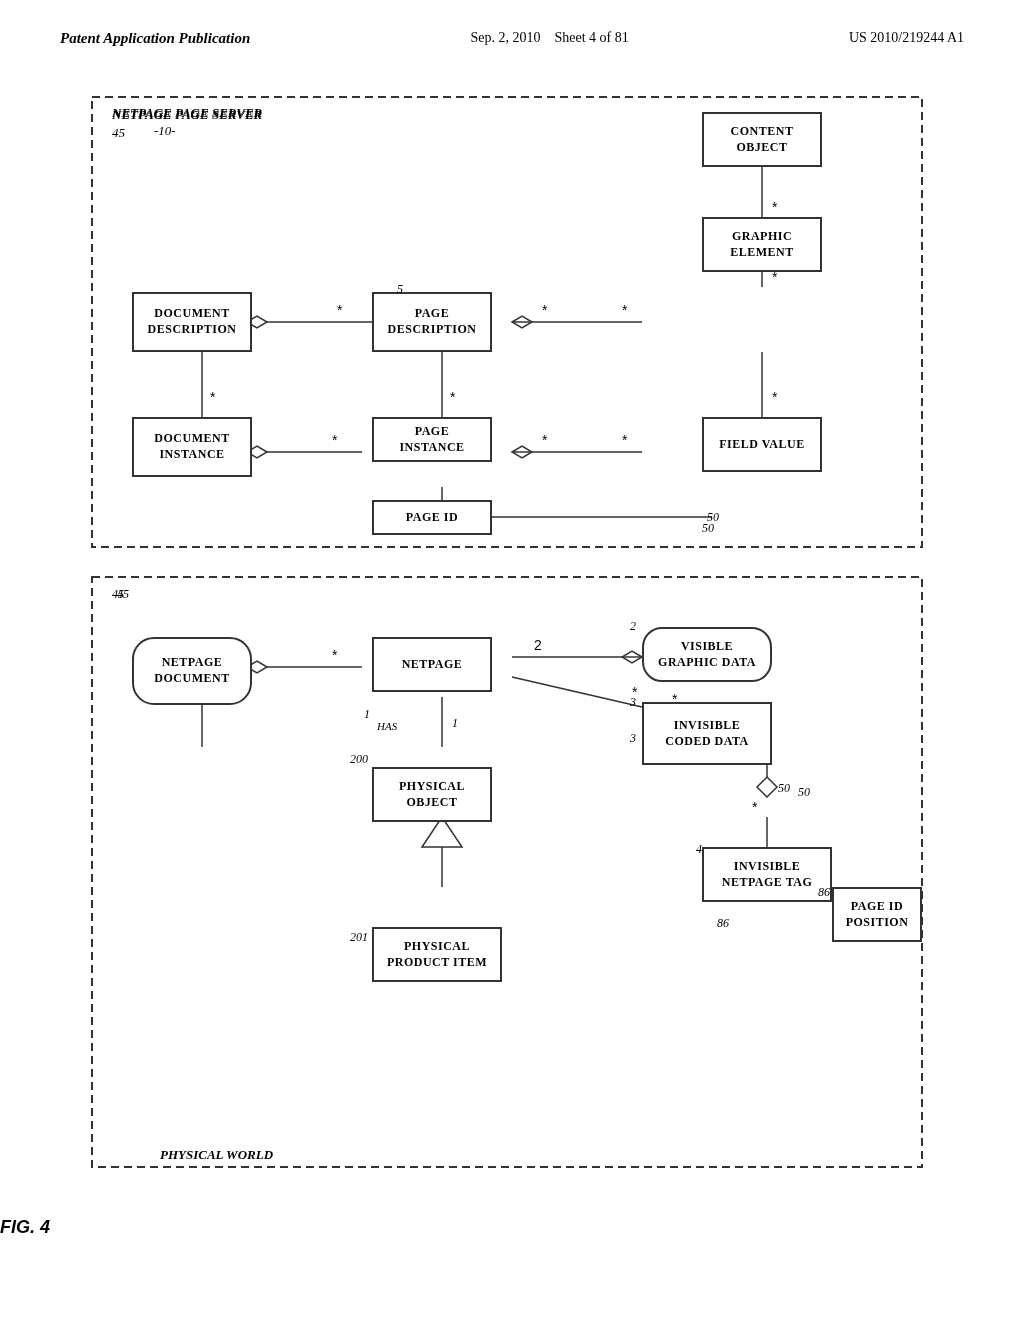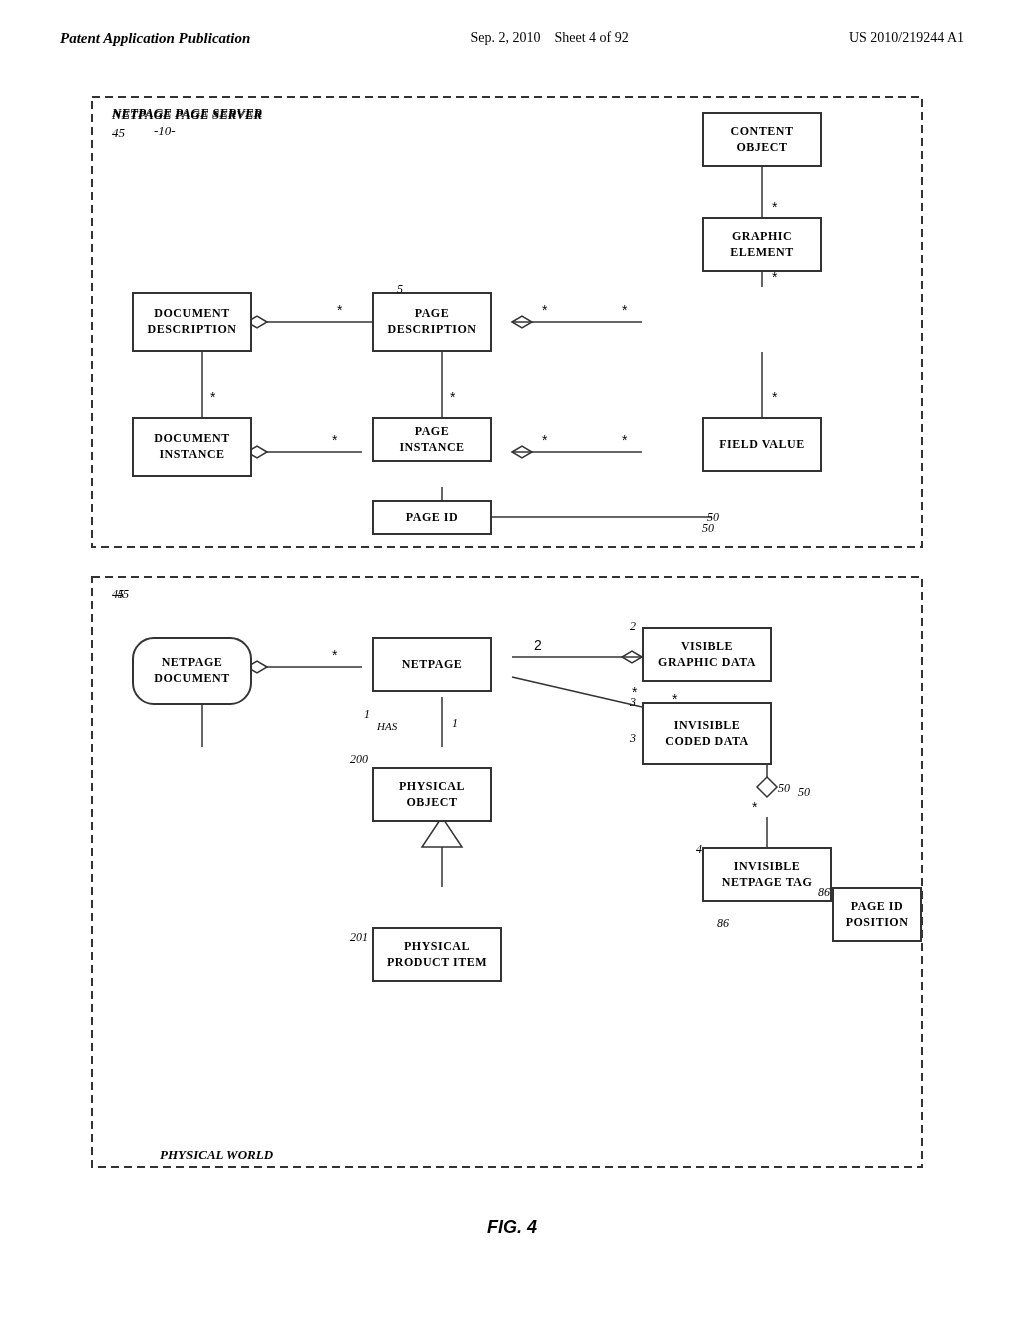--- a/index.html
+++ b/index.html
@@ -68,35 +68,35 @@
     
     .svg-overlay {
       position: absolute;
       top: 0; left: 0;
       width: 100%;
       height: 100%;
       pointer-events: none;
     }
 
     .fig-caption {
-      text-align: center;
+      text-align: left;
       font-size: 18px;
       font-style: italic;
       font-weight: bold;
       font-family: Arial, sans-serif;
     }
   </style>
 </head>
 <body>
 
 <div class="header">
   <div class="header-left">Patent Application Publication</div>
   <div class="header-center">
     <span>Sep. 2, 2010</span>&nbsp;&nbsp;&nbsp;
-    <span>Sheet 4 of 92</span>
+    <span>Sheet 4 of 81</span>
   </div>
   <div class="header-right">US 2010/219244 A1</div>
 </div>
 
 <div class="diagram-area">
 
   <svg class="svg-overlay">
 
     <rect x="10" y="10" width="830" height="450" fill="none" stroke="#333" stroke-width="2" stroke-dasharray="8,5"></rect>
 
@@ -221,21 +221,21 @@
   <div class="label" style="left:315px; top:195px; font-style:italic;">5</div>
 
   <div class="label" style="left:30px; top:1060px; font-weight:bold; font-size:13px;margin-left:48px;">PHYSICAL WORLD</div>
   <div class="label" style="left:30px; top:500px; font-style:italic;">45</div>
 
   <div class="uml-box" style="left:50px; top:550px; width:120px; height:68px;border-radius:22px;">NETPAGE
 DOCUMENT</div>
 
   <div class="uml-box" style="left:290px; top:550px; width:120px; height:55px;">NETPAGE</div>
 
-  <div class="uml-box" style="left:560px; top:540px; width:130px; height:55px;">VISIBLE
+  <div class="uml-box" style="left:560px; top:540px; width:130px; height:55px;border-radius:20px;">VISIBLE
 GRAPHIC DATA</div>
 
   <div class="uml-box" style="left:560px; top:615px; width:130px; height:63px;">INVISIBLE
 CODED DATA</div>
 
   <div class="uml-box" style="left:290px; top:680px; width:120px; height:55px;">PHYSICAL
 OBJECT</div>
 
   <div class="uml-box" style="left:620px; top:760px; width:130px; height:55px;">INVISIBLE
 NETPAGE TAG</div>

